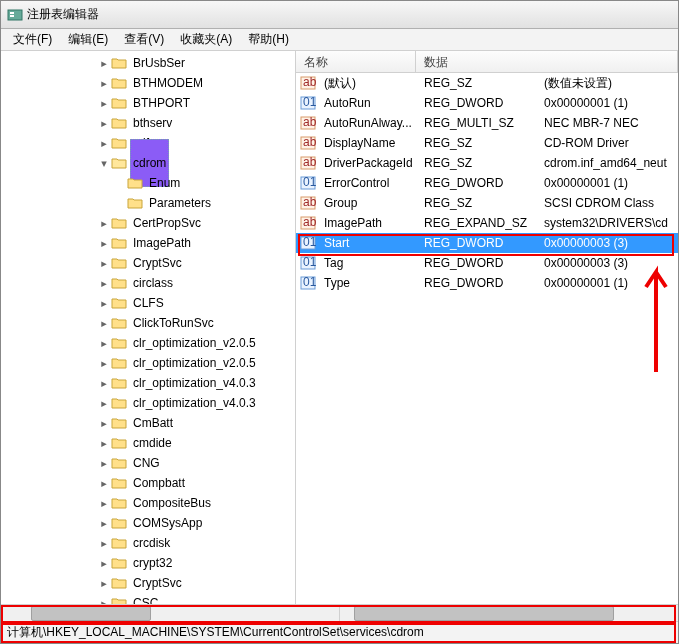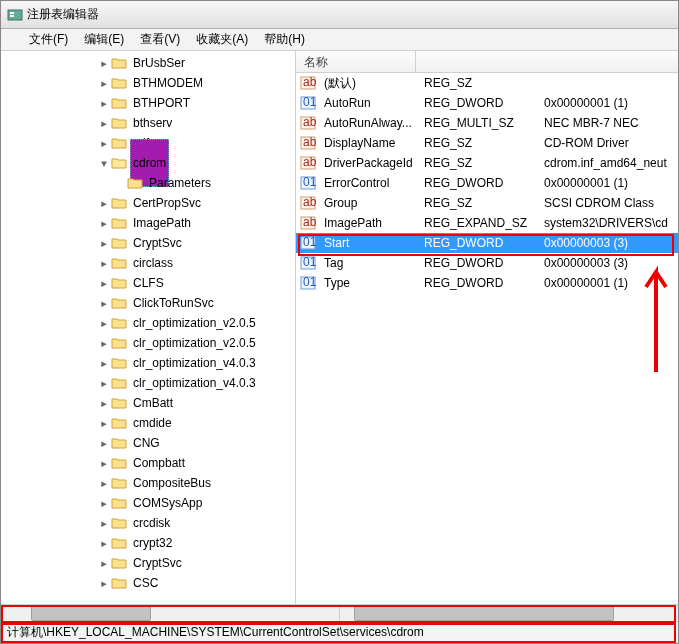--- a/index.html
+++ b/index.html
@@ -1,27 +1,27 @@
 <!DOCTYPE html>
 <html><head>
 <meta charset="utf-8">
 <style>
 * { margin: 0; padding: 0; box-sizing: border-box; font-family: "Microsoft YaHei", Tahoma, sans-serif; font-size: 12px; }
 body { width: 679px; height: 644px; background: #fff; overflow: hidden; border: 1px solid #888; display: flex; flex-direction: column; }
 .titlebar { height: 28px; background: linear-gradient(#f7f7f7, #e1e1e1); border-bottom: 1px solid #b0b0b0; display: flex; align-items: center; padding: 0 6px; }
 .titlebar .icon { width: 16px; height: 16px; margin-right: 4px; }
-.menubar { height: 22px; background: #f3f3f3; border-bottom: 1px solid #d0d0d0; display: flex; align-items: center; padding: 0 20px; }
+.menubar { height: 22px; background: #f3f3f3; border-bottom: 1px solid #d0d0d0; display: flex; align-items: center; padding: 0 4px; }
 .menubar span { padding: 2px 8px; cursor: default; }
 .main { flex: 1; display: flex; overflow: hidden; }
 .tree { width: 295px; border-right: 1px solid #d0d0d0; overflow: auto; padding: 2px 0; position: relative; }
 .tree-item { display: flex; align-items: center; height: 20px; white-space: nowrap; }
 .tree-item .exp { width: 14px; text-align: center; color: #666; font-size: 11px; cursor: pointer; }
 .tree-item .folder { width: 16px; height: 14px; margin-right: 3px; }
 .tree-item .label { padding: 1px 3px; }
-.tree-item.selected .label { background: #a21caf; border: 1px dotted #7aa; padding: 16px 2px; }
+.tree-item.selected .label { background: #8b5cf6; border: 1px dotted #7aa; padding: 16px 2px; }
 .list { flex: 1; overflow: auto; position: relative; }
 .list-header { display: flex; height: 22px; border-bottom: 1px solid #d0d0d0; background: linear-gradient(#fdfdfd, #f0f0f0); position: sticky; top: 0; }
 .list-header div { border-right: 1px solid #d0d0d0; padding: 3px 8px; color: #444; }
 .col-name { width: 120px; }
 .col-type { width: 120px; }
 .col-data { flex: 1; }
 .list-row { display: flex; height: 20px; align-items: center; }
 .list-row .cell { padding: 19px 8px; white-space: nowrap; overflow: hidden; }
 .list-row .icon { width: 16px; height: 16px; margin-left: 4px; flex-shrink: 0; }
 .list-row.selected { background: #3399ff; color: #fff; }
@@ -101,20 +101,28 @@
           <path d="M1 3 L1 12 L15 12 L15 4 L7 4 L6 3 Z" fill="#ffe79c" stroke="#c9a53b"></path>
         </svg>
         <span class="label">cdrom</span>
       </div>
       <div class="tree-item">
         <span style="width:112px"></span>
         <span class="exp"></span>
         <svg class="folder" viewBox="0 0 16 14">
           <path d="M1 3 L1 12 L15 12 L15 4 L7 4 L6 3 Z" fill="#ffe08a" stroke="#c9a53b"></path>
         </svg>
+        <span class="label">Enum</span>
+      </div>
+      <div class="tree-item">
+        <span style="width:112px"></span>
+        <span class="exp"></span>
+        <svg class="folder" viewBox="0 0 16 14">
+          <path d="M1 3 L1 12 L15 12 L15 4 L7 4 L6 3 Z" fill="#ffe08a" stroke="#c9a53b"></path>
+        </svg>
         <span class="label">Parameters</span>
       </div>
       <div class="tree-item">
         <span style="width:96px"></span>
         <span class="exp">▸</span>
         <svg class="folder" viewBox="0 0 16 14">
           <path d="M1 3 L1 12 L15 12 L15 4 L7 4 L6 3 Z" fill="#ffe08a" stroke="#c9a53b"></path>
         </svg>
         <span class="label">CertPropSvc</span>
       </div>
@@ -267,29 +275,31 @@
         <span class="exp">▸</span>
         <svg class="folder" viewBox="0 0 16 14">
           <path d="M1 3 L1 12 L15 12 L15 4 L7 4 L6 3 Z" fill="#ffe08a" stroke="#c9a53b"></path>
         </svg>
         <span class="label">CSC</span>
       </div>
     </div>
   <div class="list">
     <div class="list-header">
       <div class="col-name">名称</div>
+      <div class="col-data">数据</div>
     </div>
     <div id="list-body">
         <div class="list-row">
           <svg class="icon" viewBox="0 0 16 16">
             <rect x="1" y="2" width="14" height="12" fill="#fff2e6" stroke="#d89a6a"></rect>
             <text x="3" y="11" font-size="8" fill="#a02a2a">ab</text>
           </svg>
           <div class="cell col-name" style="width:100px">(默认)</div>
           <div class="cell col-type">REG_SZ</div>
+          <div class="cell col-data">(数值未设置)</div>
         </div>
         <div class="list-row">
           <svg class="icon" viewBox="0 0 16 16">
             <rect x="1" y="2" width="14" height="12" fill="#eaf3ff" stroke="#6a9bd8"></rect>
             <text x="3" y="11" font-size="8" fill="#2a5aa0">011</text>
           </svg>
           <div class="cell col-name" style="width:100px">AutoRun</div>
           <div class="cell col-type">REG_DWORD</div>
           <div class="cell col-data">0x00000001 (1)</div>
         </div>

